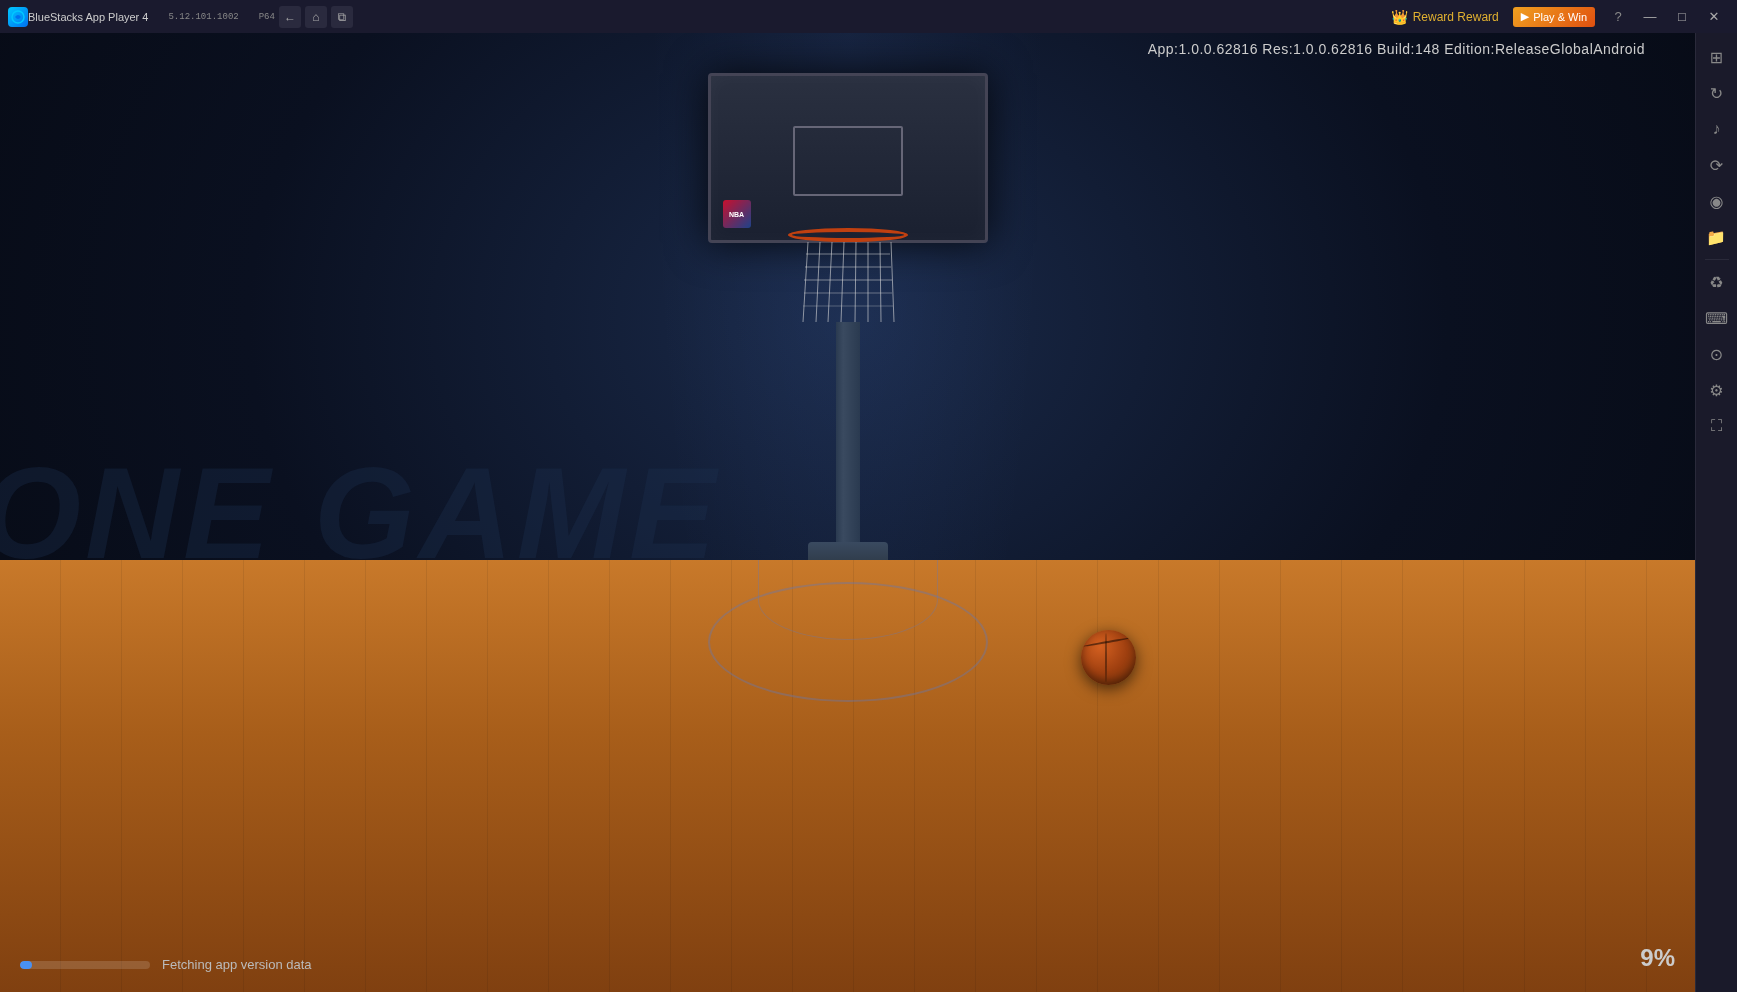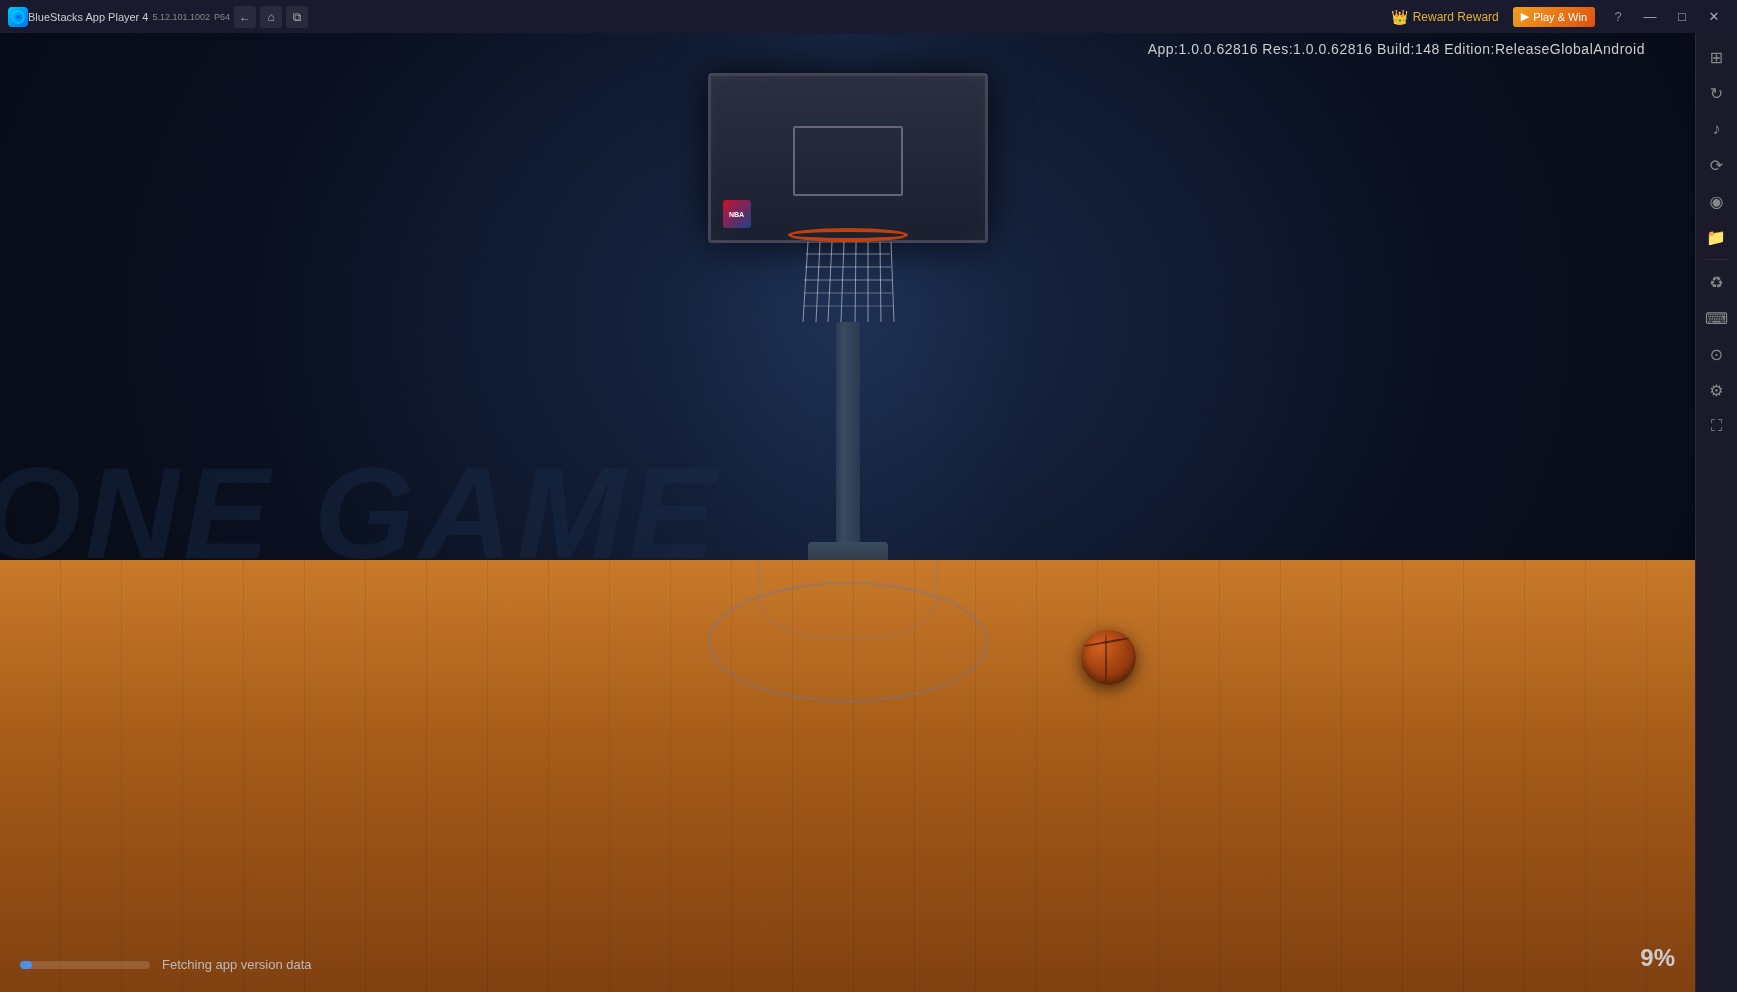--- a/index.html
+++ b/index.html
@@ -40,21 +40,22 @@
       color: white;
       font-weight: bold;
     }
     .app-title-text {
       color: #ccc;
       font-size: 11px;
     }
     .app-subtitle-text {
       color: #888;
       font-size: 9px;
-      margin-left: 4px;
+      margin-left: 20px;
+      font-family: Liberation Mono, monospace;
     }
     .titlebar-nav-btn {
       width: 22px;
       height: 22px;
       background: #2a2a3e;
       border: none;
       border-radius: 3px;
       color: #aaa;
       cursor: pointer;
       display: flex;

